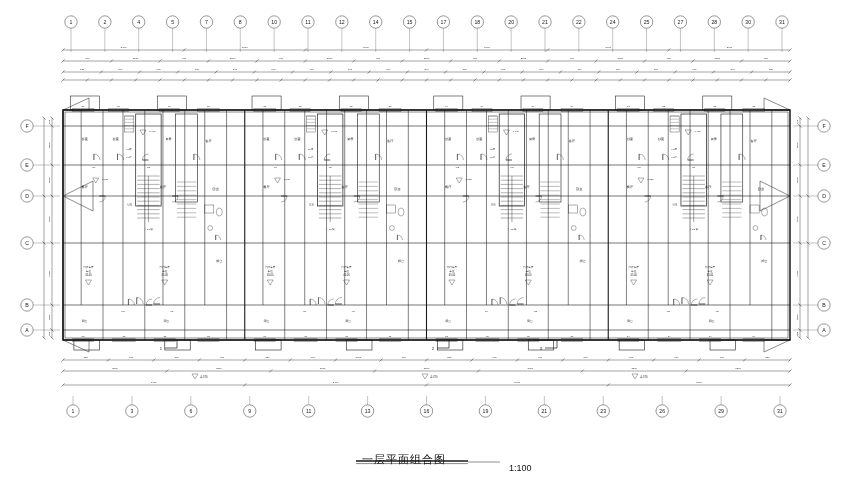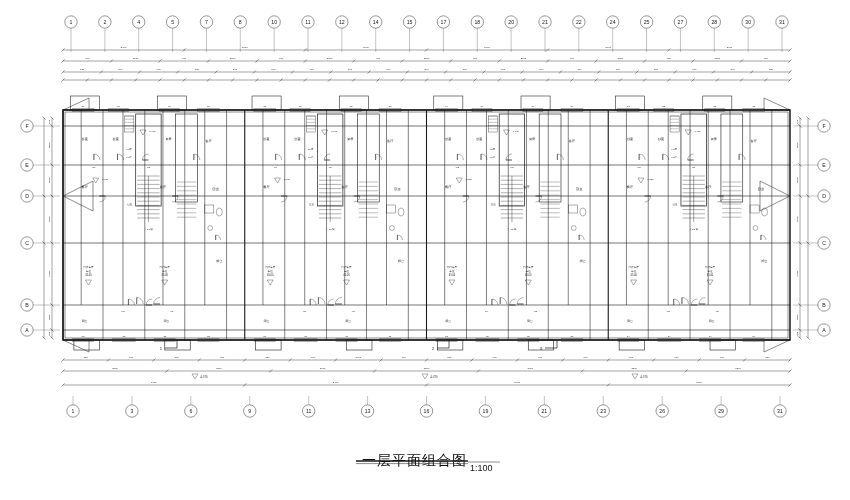--- a/index.html
+++ b/index.html
@@ -1,21 +1,21 @@
 <!DOCTYPE html>
 <html><head>
 <meta charset="utf-8">
 <style>
   html,body{margin:0;padding:0;background:#ffffff;}
   body{width:850px;height:500px;overflow:hidden;
        font-family:"Liberation Sans","DejaVu Sans",sans-serif;color:#111;}
   #stage{position:relative;width:850px;height:500px;background:#fff;}
   #stage svg{position:absolute;left:0;top:0;}
-  .ttl{position:absolute;font-size:14px;letter-spacing:1px;white-space:nowrap;}
-  .scl{position:absolute;font-size:9px;white-space:nowrap;}
+  .ttl{position:absolute;font-size:11px;letter-spacing:1px;white-space:nowrap;}
+  .scl{position:absolute;font-size:9px;white-space:nowrap;margin-left:39px;}
 </style>
 </head>
 <body>
 
 <div id="stage">
 
   <svg id="cad" width="850" height="500" viewBox="0 0 850 500" shape-rendering="geometricPrecision">
       <circle cx="71" cy="22" r="6.2" fill="#fff" stroke="#1a1a1a" stroke-width="0.45"></circle>
       <text x="71" y="24.1" font-size="5.2" fill="#1a1a1a" text-anchor="middle" font-family="&quot;Liberation Sans&quot;,sans-serif">1</text>
       <line x1="71" y1="28.3" x2="71" y2="52" stroke="#555555" stroke-width="0.35"></line>

